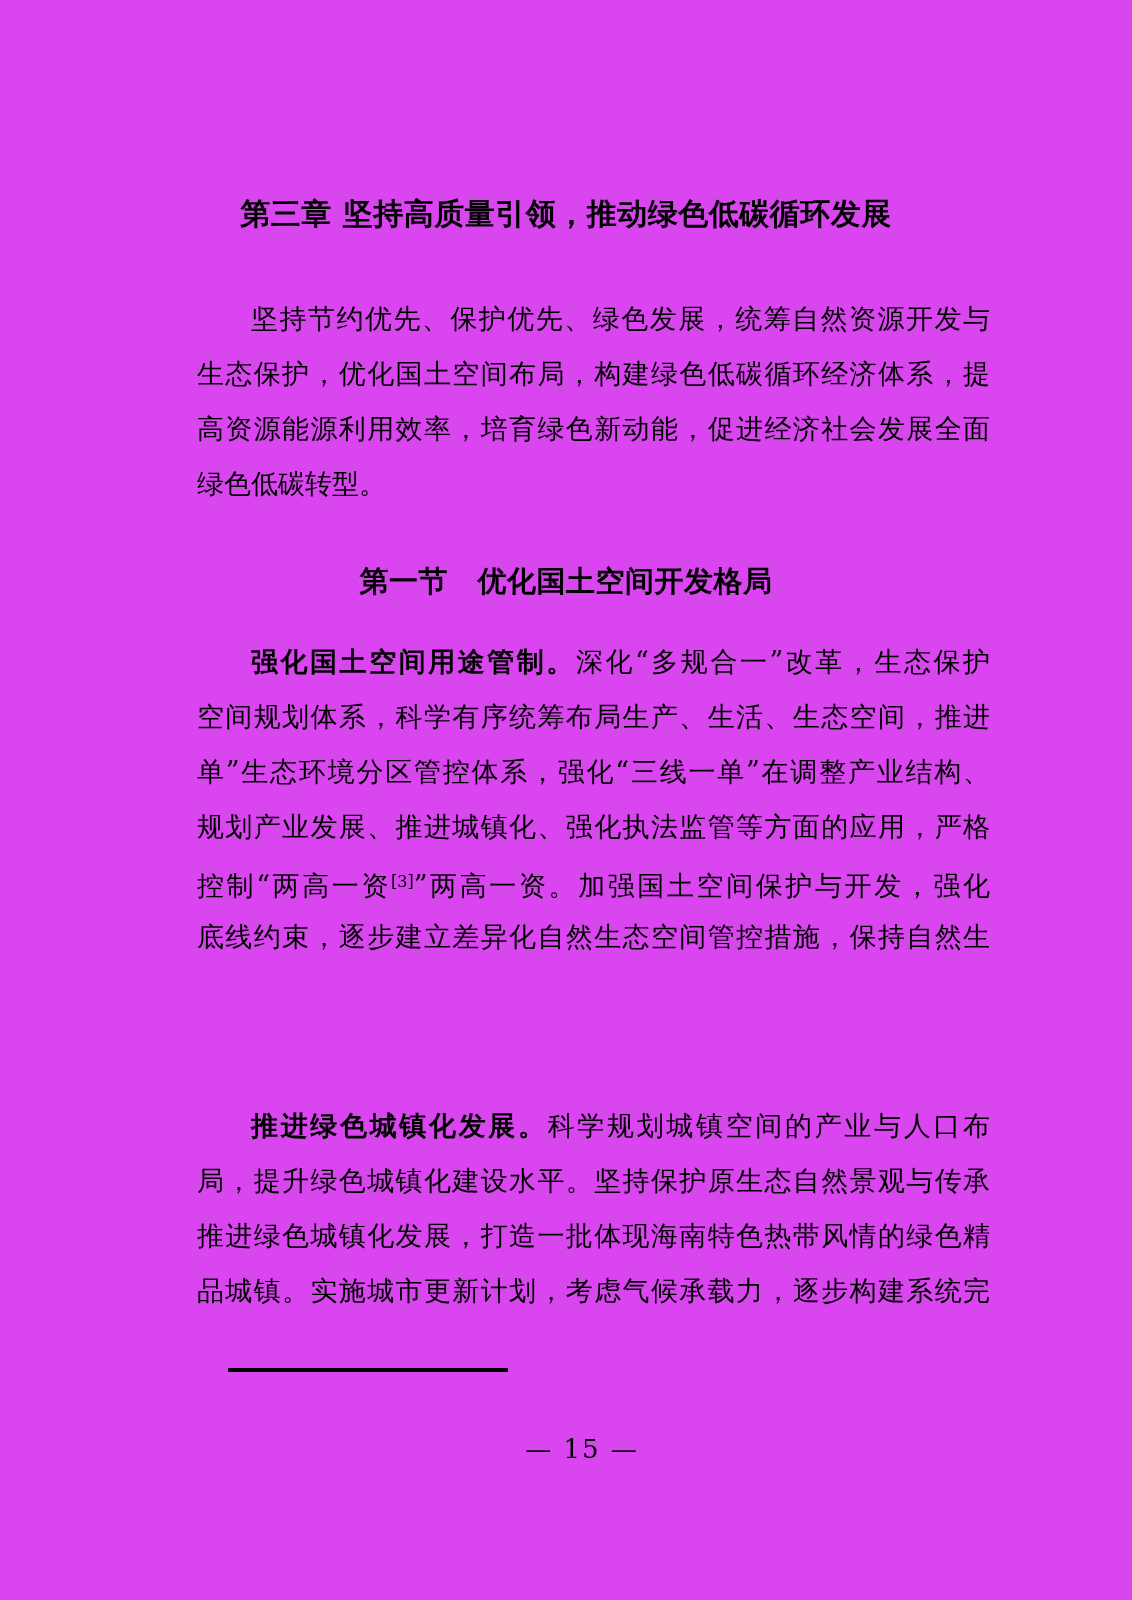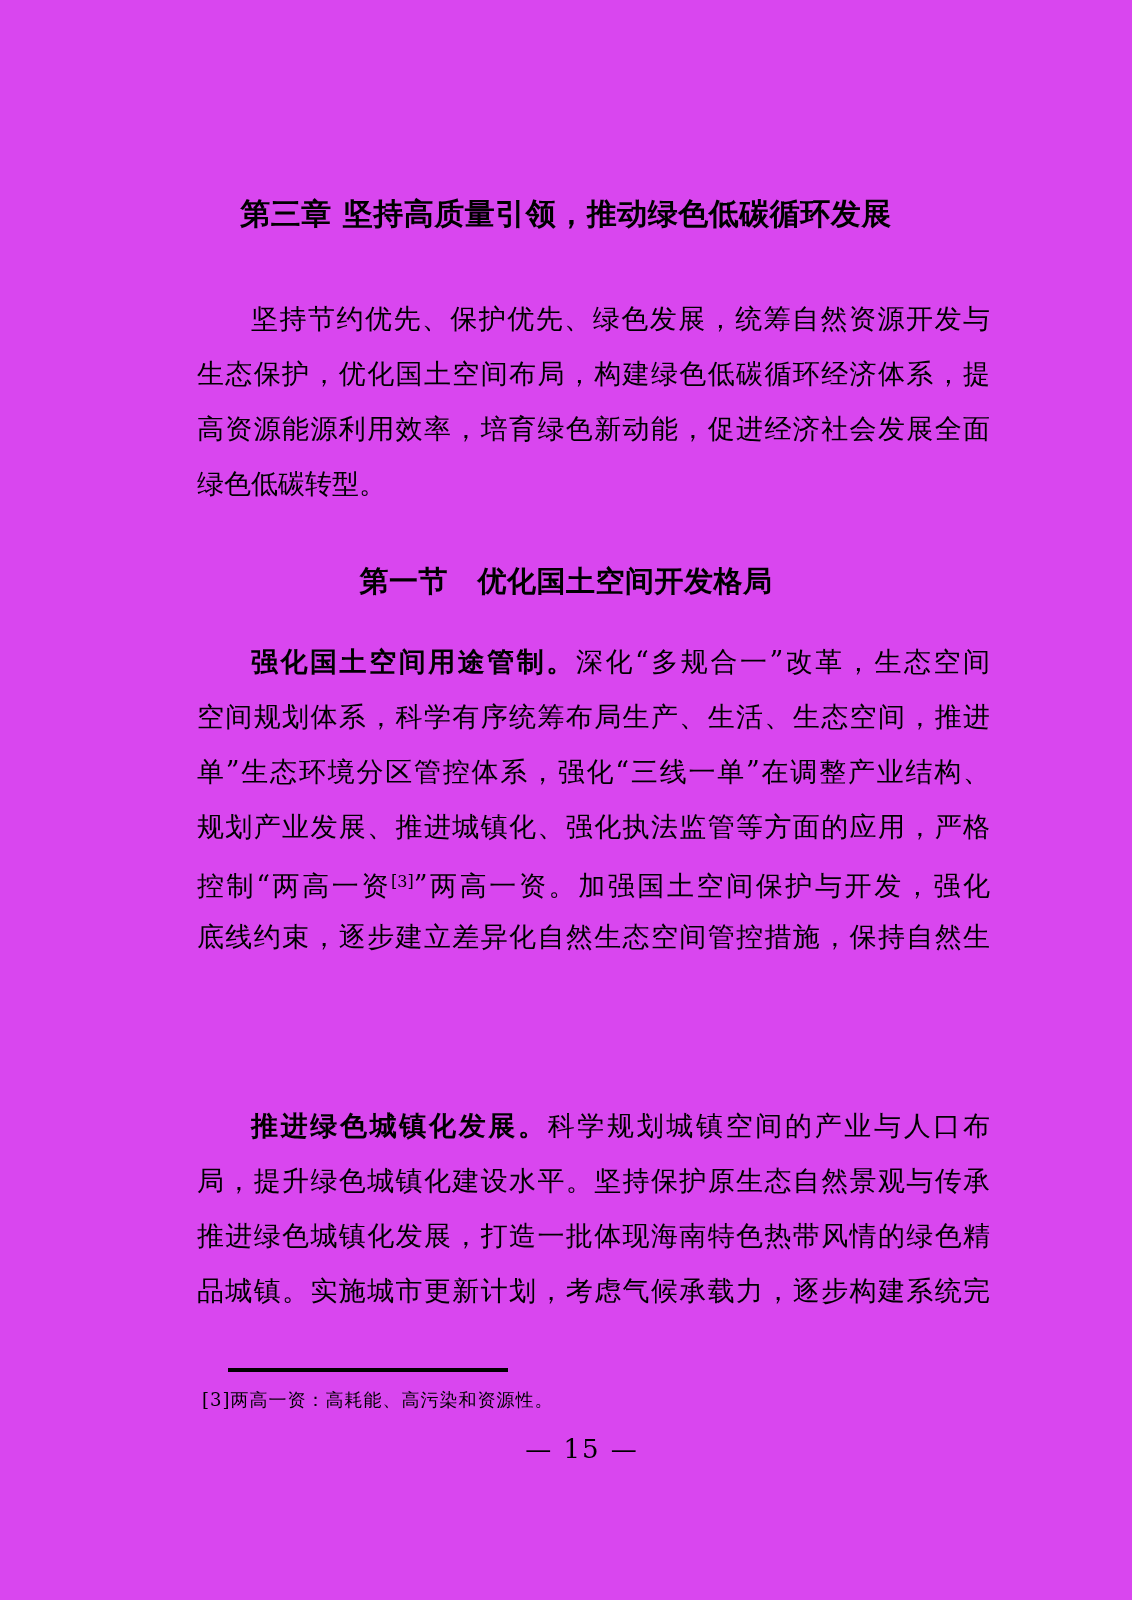--- a/index.html
+++ b/index.html
@@ -105,35 +105,32 @@
 
   <div class="section-title">第一节　优化国土空间开发格局</div>
 
   <div class="para" id="para-0">
       <div class="line indent"><span>坚持节约优先、保护优先、绿色发展，统筹自然资源开发与</span></div>
       <div class="line"><span>生态保护，优化国土空间布局，构建绿色低碳循环经济体系，提</span></div>
       <div class="line"><span>高资源能源利用效率，培育绿色新动能，促进经济社会发展全面</span></div>
       <div class="line last"><span>绿色低碳转型。</span></div>
     </div>
   <div class="para" id="para-1">
-      <div class="line indent"><span class="seg-bold">强化国土空间用途管制。</span><span>深化“多规合一”改革，生态空间</span></div>
+      <div class="line indent"><span class="seg-bold">强化国土空间用途管制。</span><span>深化“多规合一”改革，生态保护</span></div>
       <div class="line"><span>空间规划体系，科学有序统筹布局生产、生活、生态空间，推进</span></div>
       <div class="line"><span>单”生态环境分区管控体系，强化“三线一单”在调整产业结构、</span></div>
       <div class="line"><span>规划产业发展、推进城镇化、强化执法监管等方面的应用，严格</span></div>
       <div class="line"><span>控制“两高一资</span><span class="seg-sup">[3]</span><span>”两高一资。加强国土空间保护与开发，强化</span></div>
       <div class="line"><span>底线约束，逐步建立差异化自然生态空间管控措施，保持自然生</span></div>
     </div>
   <div class="para" id="para-2">
       <div class="line indent"><span class="seg-bold">推进绿色城镇化发展。</span><span>科学规划城镇空间的产业与人口布</span></div>
       <div class="line"><span>局，提升绿色城镇化建设水平。坚持保护原生态自然景观与传承</span></div>
       <div class="line"><span>推进绿色城镇化发展，打造一批体现海南特色热带风情的绿色精</span></div>
       <div class="line"><span>品城镇。实施城市更新计划，考虑气候承载力，逐步构建系统完</span></div>
     </div>
 
   <div class="footnote-divider"></div>
 
-  <div class="footnote">
-    <span>[3]</span><span>两高一资：高耗能、高污染和资源性。</span>
-  </div>
 
   <div class="page-number">— 15 —</div>
 
 </div>
 
 </body></html>

